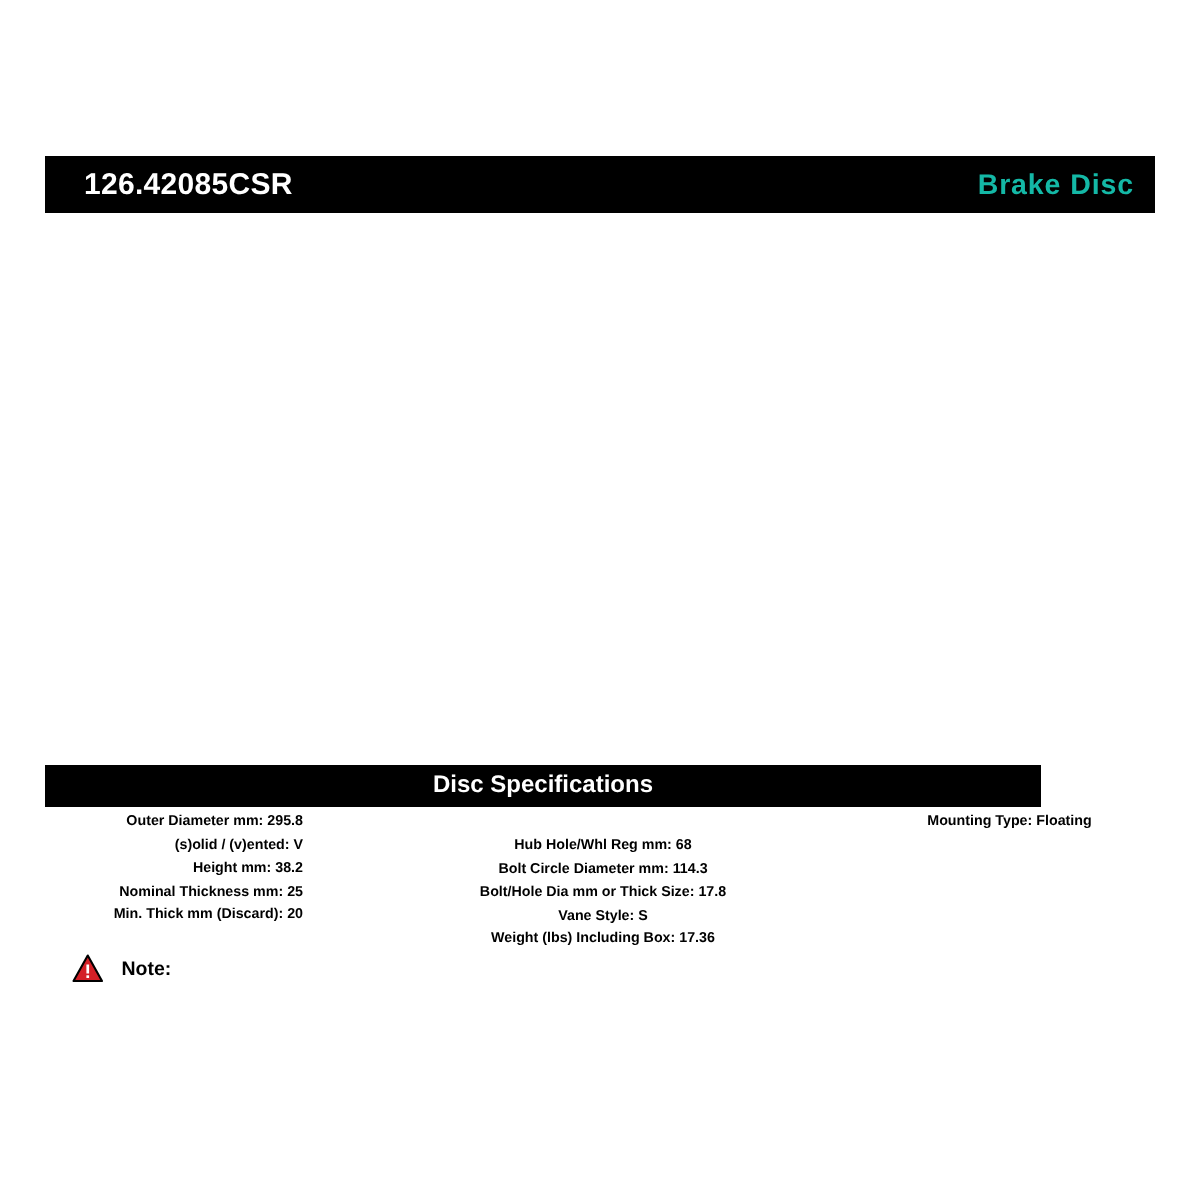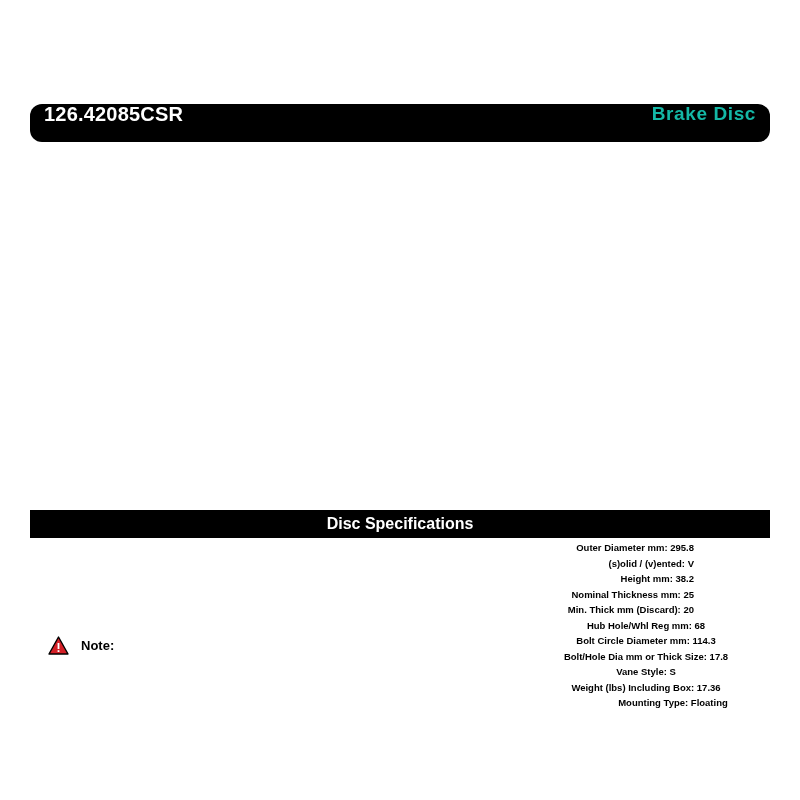--- a/index.html
+++ b/index.html
@@ -26,24 +26,24 @@
 
   
   .header-bar {
     position: absolute;
     left: 30px;
     top: 104px;
     width: 740px;
     height: 38px;
     background: #000000;
     display: flex;
+    align-items: center;
     justify-content: space-between;
     box-sizing: border-box;
-    padding: 0 14px 0 14px;
-    border-radius: 12px;
+    padding: 0 14px 0 26px;
   }
   .header-part-number {
     color: #ffffff;
     font-size: 20px;
     font-weight: bold;
     letter-spacing: 0.2px;
     line-height: 1;
   }
   .header-product-type {
     color: #14b8a6;
@@ -61,49 +61,48 @@
     width: 740px;
     height: 352px;
     background: #ffffff;
   }
 
   
   .spec-title-bar {
     position: absolute;
     left: 30px;
     top: 510px;
-    width: 740px;
+    width: 664px;
     height: 28px;
     background: #000000;
     display: flex;
     align-items: center;
     justify-content: center;
   }
   .spec-title {
     color: #ffffff;
     font-size: 16px;
     font-weight: bold;
     line-height: 1;
   }
 
   .spec-body {
     position: absolute;
     left: 30px;
     top: 540px;
     width: 740px;
     height: 95px;
     display: flex;
-    flex-direction: column;
-    align-items: flex-end;
+    align-items: flex-start;
   }
   .spec-col {
     box-sizing: border-box;
   }
   .spec-col-1 { width: 248px; }
-  .spec-col-2 { width: 248px; }
+  .spec-col-2 { width: 248px; margin-top: 16px; }
   .spec-col-3 { width: 244px; }
 
   .spec-row {
     font-size: 9.5px;
     font-weight: bold;
     line-height: 15.5px;
     white-space: nowrap;
   }
   .spec-col-1 .spec-row { text-align: right; padding-right: 76px; }
   .spec-col-2 .spec-row { text-align: center; }

